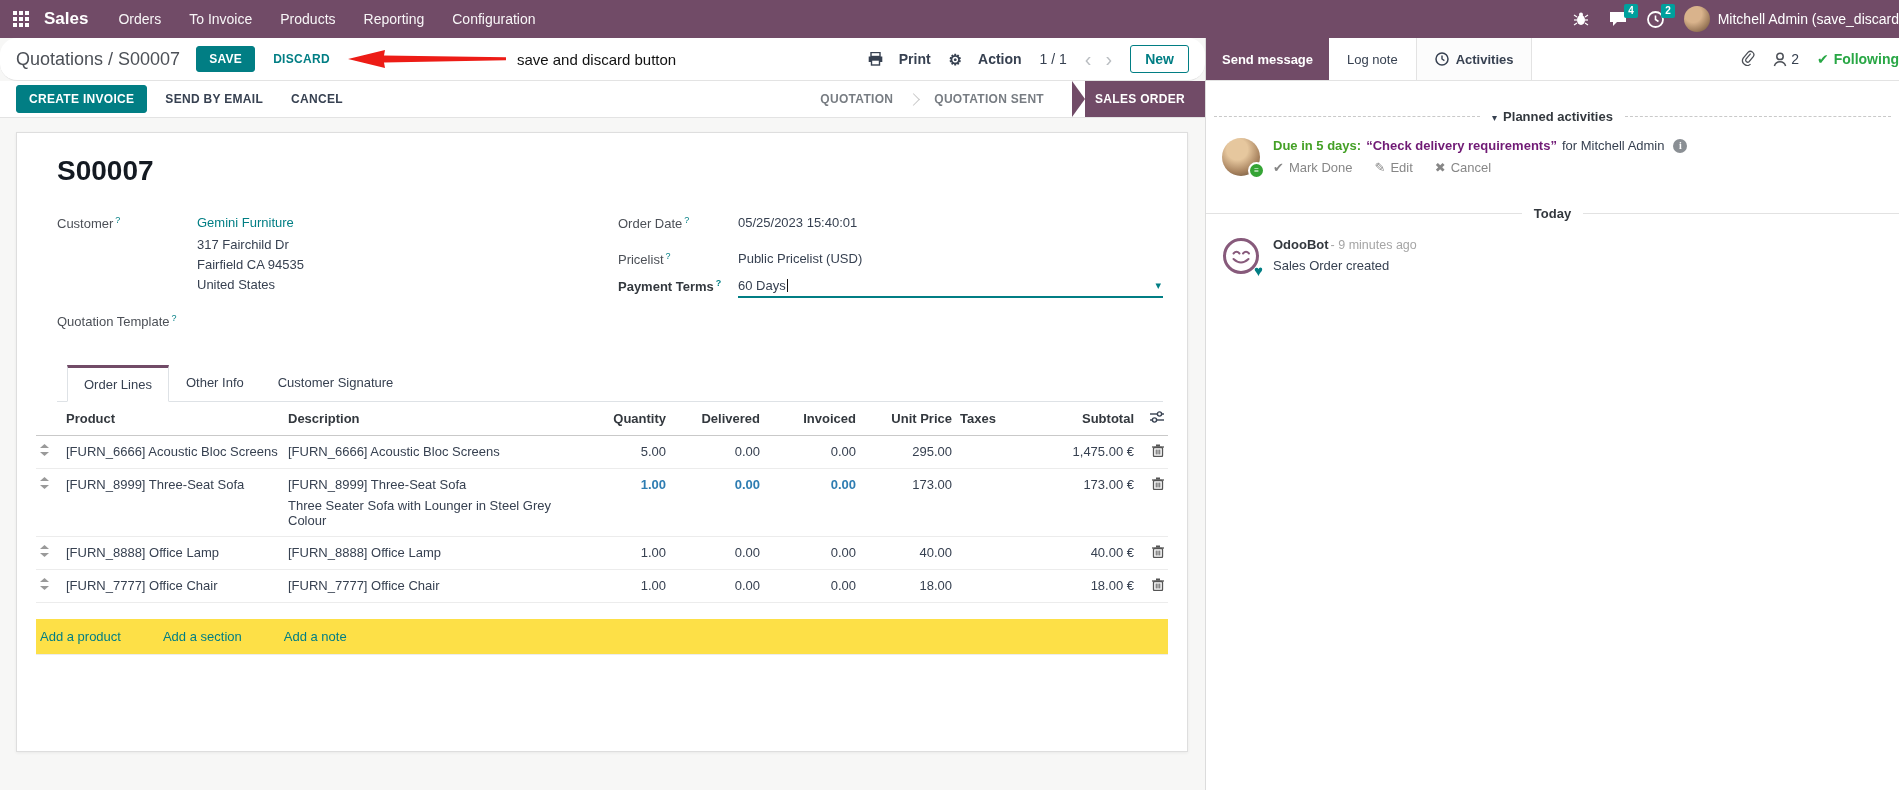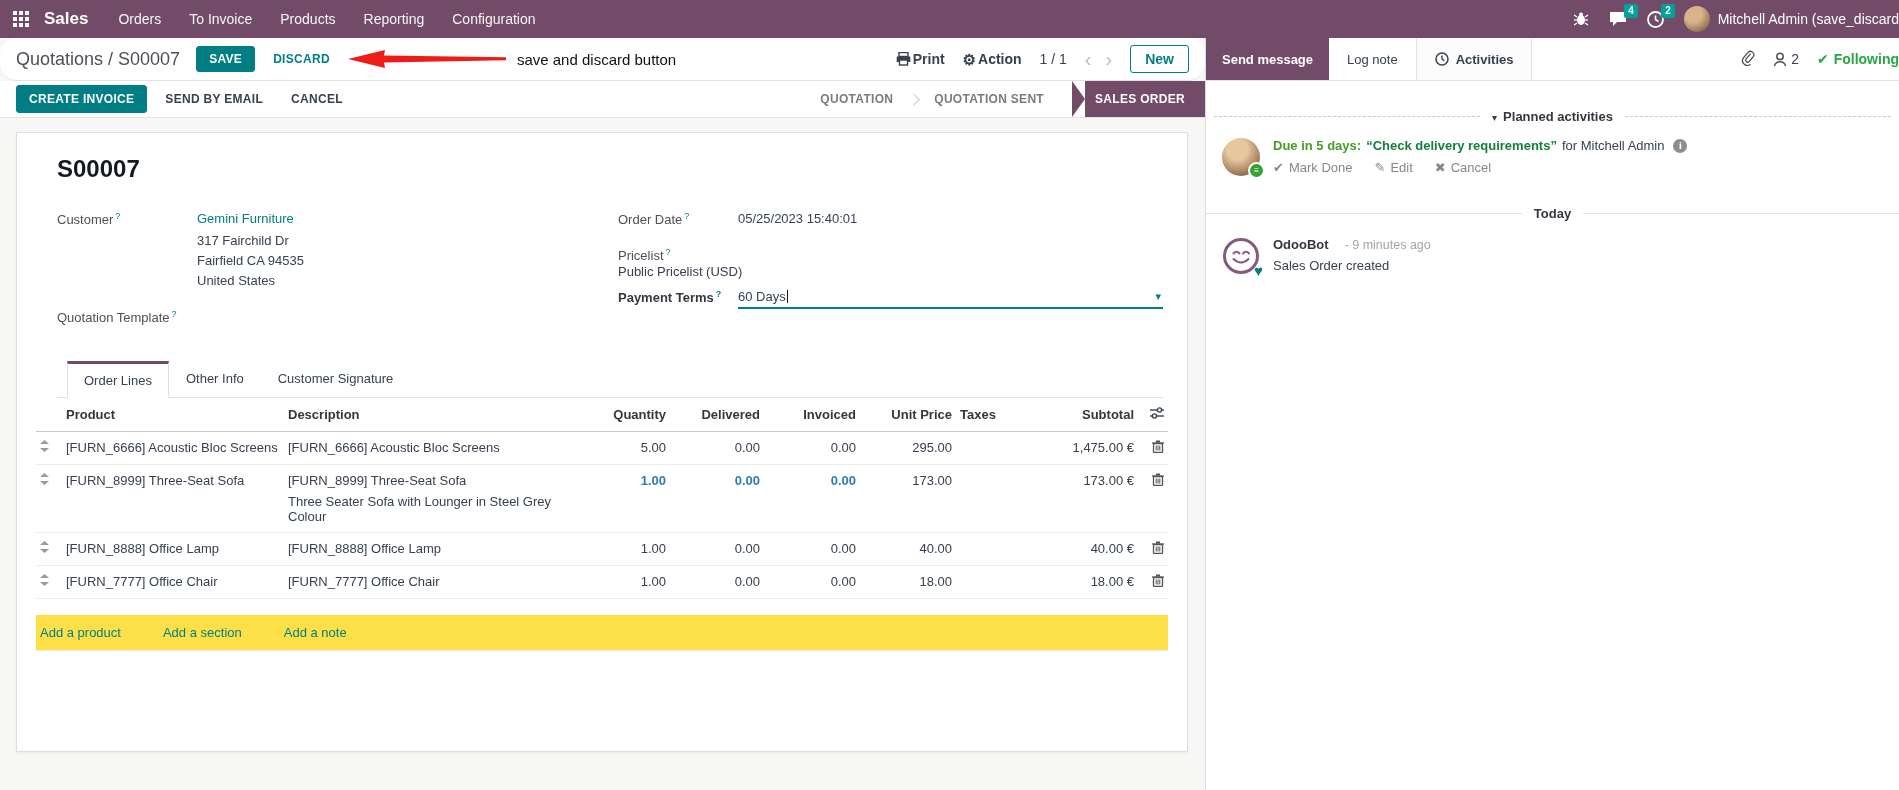--- a/index.html
+++ b/index.html
@@ -31,21 +31,21 @@
   .control-row { height:43px; background:#fff; border-bottom:1px solid #e3e3e3;
     display:flex; align-items:center; padding-left:16px; position:relative;border-radius:17px; }
   .breadcrumb { font-size:18px; color:#4c5057; white-space:nowrap; cursor:pointer; }
   .btn-save { margin-left:16px; background:#017E84; color:#fff; border:1px solid #017E84;
     font-size:12px; font-weight:bold; letter-spacing:.3px; padding:5px 12px; border-radius:3px; cursor:pointer; }
   .btn-discard { margin-left:12px; color:#017E84; background:none; border:none;
     font-size:12px; font-weight:bold; letter-spacing:.3px; padding:5px 6px; cursor:pointer;text-align:right; }
   .annot-arrow { margin-left:12px; display:block; }
   .annot-text { margin-left:9px; color:#111; font-size:15px; white-space:nowrap; }
   .pager-zone { position:absolute; right:16px; top:0; height:100%; display:flex; align-items:center; gap:18px; }
-  .tool-btn { display:flex; align-items:center; gap:2px; font-size:14px; font-weight:600;
+  .tool-btn { display:flex; align-items:center; gap:16px; font-size:14px; font-weight:600;
     color:#374151; background:none; border:none; cursor:pointer; }
   .gear-glyph { font-size:15px; line-height:1; }
   .pager-count { font-size:14px; color:#374151; }
   .pager-arrows { display:flex; gap:14px; font-size:20px; color:#b9bdc1; }
   .pager-arrows span { cursor:pointer; line-height:1; }
   .btn-new { border:1px solid #017E84; color:#017E84; background:#fff; font-size:14px; font-weight:600;
     padding:5px 14px; border-radius:3px; cursor:pointer; }
 
   .status-row { height:37px; background:#fff; border-bottom:1px solid #e3e3e3;
     display:flex; align-items:stretch; }
@@ -65,21 +65,21 @@
   .status-active { background:#714B67; color:#fff; display:flex; align-items:center;
     padding:0 20px 0 10px; font-size:12px; font-weight:bold; letter-spacing:.3px; cursor:pointer; }
 
   
   .card { position:absolute; left:16px; top:94px; width:1172px; height:620px; background:#fff;
     border:1px solid #dedede; box-shadow:0 1px 3px rgba(0,0,0,.06); }
   .buttonbox { height:45px; border-bottom:1px solid #e3e3e3; display:flex; justify-content:flex-end; }
   .btn-box-item { border-left:1px solid #e3e3e3; display:flex; align-items:center; gap:8px;
     padding:0 16px; cursor:pointer; color:#374151; font-size:12px; line-height:1.25; }
   .sheet { padding:22px 24px 0 40px; }
-  .doc-title { font-size:24px; font-weight:bold; color:#141a22; margin-bottom:28px; }
+  .doc-title { font-size:28px; font-weight:bold; color:#141a22; margin-bottom:28px; }
   .fields { display:flex; }
   .fg-left { width:562px; }
   .fg-right { width:546px; }
   .frow { display:flex; margin-bottom:10px; }
   .flabel { color:#4c5057; }
   .fg-left .flabel { width:140px; flex:0 0 auto; }
   .fg-right .flabel { width:120px; flex:0 0 auto; }
   .sup-q { color:#017E84; font-size:9px; vertical-align:super; margin-left:2px; }
   .fvalue { color:#374151; }
   .link { color:#017E84; cursor:pointer; text-decoration:none; }
@@ -138,38 +138,38 @@
 
   .activity { display:flex; margin:14px 16px 0 16px; }
   .av-wrap { position:relative; width:38px; height:38px; flex:0 0 auto; }
   .avatar-md { width:38px; height:38px; border-radius:50%;
     background:radial-gradient(circle at 40% 30%, #e6c79e 0 30%, #a8835f 65%, #54412f 100%); }
   .av-badge { position:absolute; right:-5px; bottom:-3px; width:17px; height:17px; border-radius:50%;
     background:#35a435; border:2px solid #fff; color:#fff; font-size:8px; line-height:13px; text-align:center; }
   .act-body { margin-left:13px; }
   .act-line1 { display:flex; align-items:center; gap:5px; }
   .due-green { color:#44a026; font-weight:bold; }
-  .act-summary { font-weight:bold; color:#15803d; }
+  .act-summary { font-weight:bold; color:#701a75; }
   .act-for { color:#374151; }
   .info-ico { width:14px; height:14px; border-radius:50%; background:#8a8f94; color:#fff; font-size:10px;
     font-weight:bold; text-align:center; line-height:14px; margin-left:4px; font-family:"Liberation Serif",serif; }
   .act-line2 { display:flex; gap:22px; margin-top:7px; color:#878787; }
   .act-btn { display:flex; align-items:center; gap:5px; cursor:pointer; background:none; border:none;
     color:#878787; font-size:13px; }
   .act-btn .g { font-size:13px; }
 
   .today-sep { display:flex; align-items:center; margin:30px 0 6px 0; }
   .sline { flex:1; border-top:1px solid #e2e2e2; }
   .today-label { padding:0 12px; font-weight:bold; color:#33383e; }
 
   .message { display:flex; margin:16px 16px 0 16px; }
   .bot-av { position:relative; width:38px; height:38px; flex:0 0 auto; }
   .bot-heart { position:absolute; right:-3px; bottom:-4px; color:#017E84; font-size:15px; }
   .msg-body { margin-left:13px; }
-  .msg-head { display:flex; align-items:baseline; gap:16px;text-align:right; }
+  .msg-head { display:flex; align-items:baseline; gap:2px;text-align:right; }
   .msg-author { font-weight:bold; color:#33383e; }
   .msg-time { color:#a5a5a5; font-size:12.5px; }
   .msg-text { margin-top:6px; color:#374151; }
 </style>
 </head>
 <body>
 
 <div class="navbar">
   <div class="apps-grid">
     <span></span>
@@ -297,21 +297,21 @@
             <div class="flabel" style="width:auto;"><span>Quotation Template</span><span class="sup-q">?</span></div>
             <div class="fvalue" style="flex:1;"></div>
           </div>
         </div>
 
         <div class="fg-right">
           <div class="frow">
             <div class="flabel"><span>Order Date</span><span class="sup-q">?</span></div>
             <div class="fvalue">05/25/2023 15:40:01</div>
           </div>
-          <div class="frow" style="margin-top:20px;flex-direction:column;">
+          <div class="frow" style="margin-top:20px;">
             <div class="flabel"><span>Pricelist</span><span class="sup-q">?</span></div>
             <div class="fvalue">Public Pricelist (USD)</div>
           </div>
           <div class="frow" style="margin-top:6px;">
             <div class="flabel pt-label"><span>Payment Terms</span><span class="sup-q">?</span></div>
             <div class="pt-value">
               <span>60 Days</span><span class="caret-bar"></span>
               <span class="dd-caret">▾</span>
             </div>
           </div>

